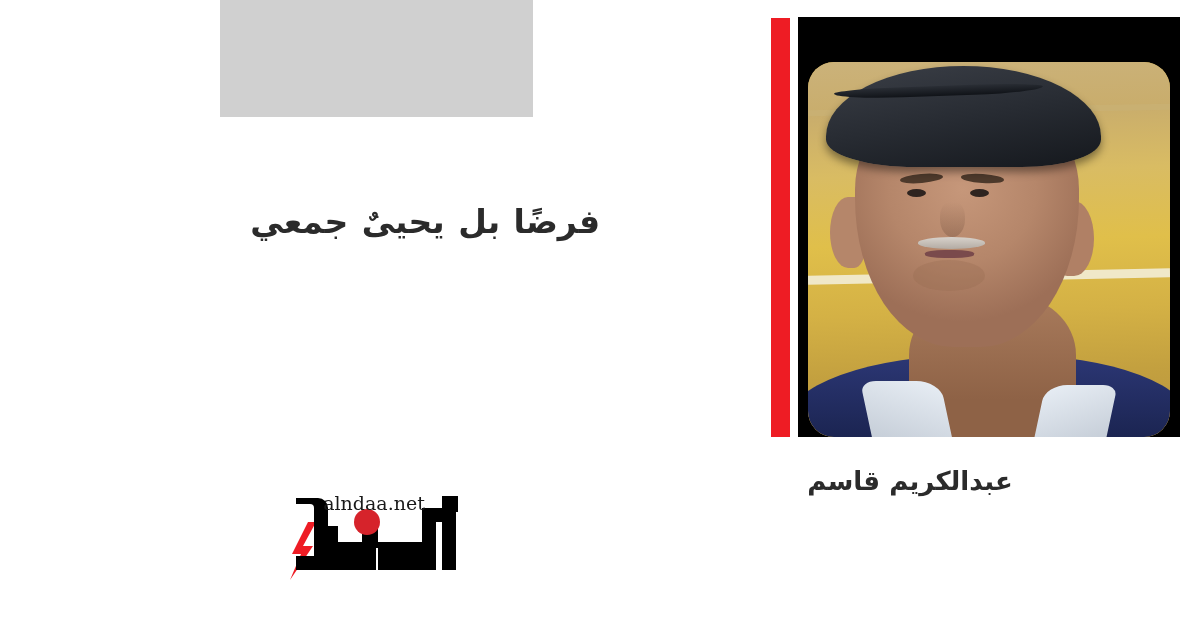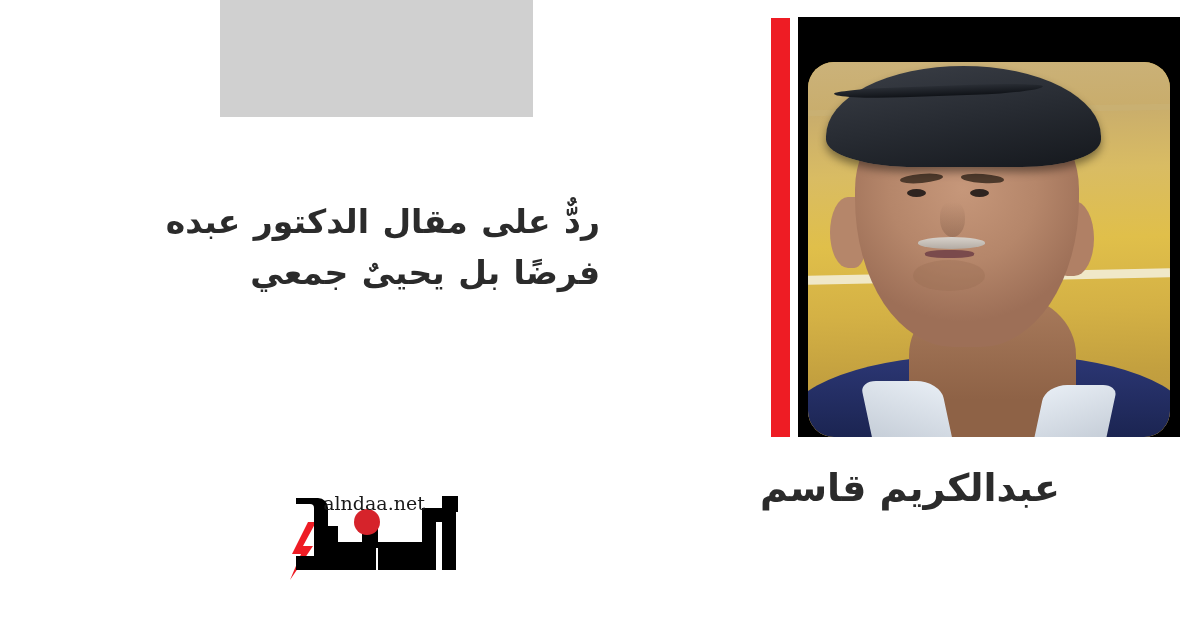--- a/index.html
+++ b/index.html
@@ -271,33 +271,32 @@
   
   .author-name {
     position: absolute;
     left: 700px;
     top: 466px;
     width: 420px;
     text-align: center;
     direction: rtl;
     font-family: "DejaVu Sans", "Liberation Sans", sans-serif;
     font-weight: bold;
-    font-size: 38px;
+    font-size: 26px;
     color: #2b2b2b;
   }
 </style>
 </head>
 <body>
 
 <div class="card">
 
   <div class="gray-placeholder"></div>
 
   <div class="text-column">
-    <div class="headline">ردٌّ على مقال الدكتور عبده</div>
     <div class="headline">فرضًا بل يحيىٌ جمعي</div>
   </div>
 
   <div class="logo-wrap">
     <svg class="logo-svg" width="182" height="96" viewBox="0 0 182 96">
 
       <polygon points="26,34 10,66 19,66 8,92 31,58 21,58 34,34" fill="#ee1c24"></polygon>
 
       <g fill="#000000">
         <path d="M14,10 h22 a10,10 0 0 1 10,10 v62 h-32 v-14 h18 v-48 a4,4 0 0 0 -4,-4 h-14 z"></path>

